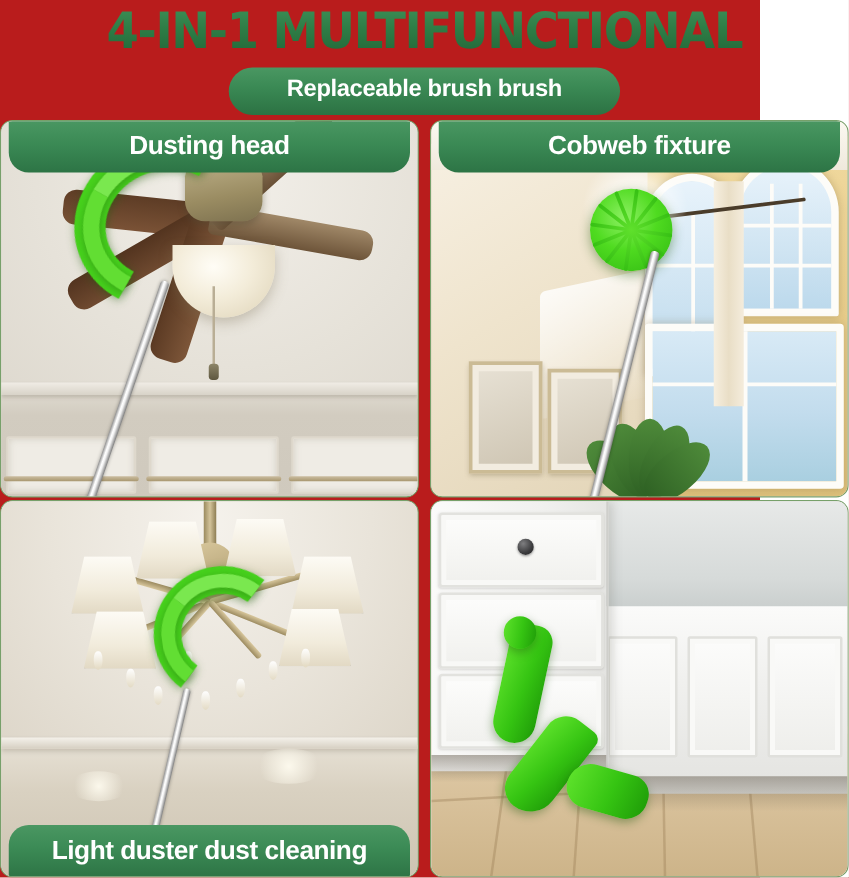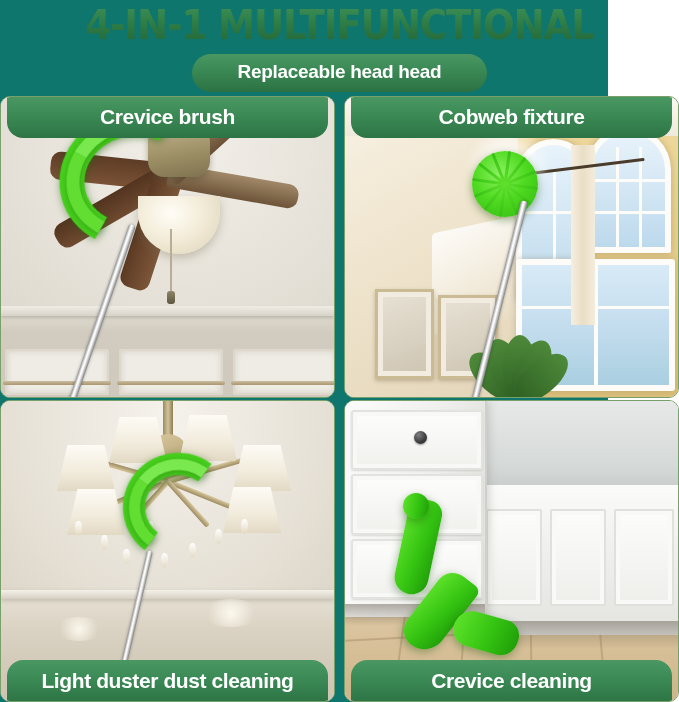--- a/index.html
+++ b/index.html
@@ -11,21 +11,21 @@
     width: 679px;
     height: 702px;
     font-family: "Liberation Sans", sans-serif;
     overflow: hidden;
   }
 
   .infographic {
     position: relative;
     width: 608px;
     height: 702px;
-    background: #0f766e;
+    background: #b91c1c;
   }
 
   
   .header {
     width: 679px;
     padding-top: 2px;
     text-align: center;
   }
   .main-title {
     margin: 0;
@@ -255,21 +255,21 @@
     box-shadow: 0 3px 8px rgba(25,85,10,.4); }
 </style>
 </head>
 <body>
 
 <div class="infographic">
 
   <div class="header">
     <h1 class="main-title">4-IN-1 MULTIFUNCTIONAL</h1>
     <div class="subtitle-wrap">
-      <span class="subtitle-pill">Replaceable head head</span>
+      <span class="subtitle-pill">Replaceable brush brush</span>
     </div>
   </div>
 
   <div class="panel-grid">
 
     <div class="panel">
       <div class="panel-photo">
         <div class="scene-fan">
           <div class="fan-ceiling"></div>
           <div class="fan-wallband"></div>
@@ -295,21 +295,21 @@
           <div class="fan-pull"></div>
 
           <div class="duster-bend" style="left:58px;top:14px;width:148px;height:136px;transform:rotate(-16deg);">
             <div class="arc" style="border-width:25px;"></div>
             <div class="arc inner" style="border-width:13px;margin:7px;"></div>
           </div>
 
           <div class="pole" style="left:128px;top:128px;width:7px;height:210px;transform:rotate(19deg);transform-origin:50% 0;"></div>
         </div>
       </div>
-      <div class="panel-label top">Crevice brush</div>
+      <div class="panel-label top">Dusting head</div>
     </div>
 
     <div class="panel">
       <div class="panel-photo">
         <div class="scene-web">
           <div class="web-windowwall"></div>
           <div class="web-wall-left"></div>
           <div class="web-ceiling"></div>
           <div class="web-sun"></div>
 
@@ -443,17 +443,16 @@
           </div>
 
           <div class="duster-tail" style="left:56px;top:98px;width:34px;height:96px;border-radius:16px 16px 20px 20px;transform:rotate(12deg);"></div>
           <div class="duster-tail" style="left:74px;top:168px;width:40px;height:86px;border-radius:24px 10px 30px 24px;transform:rotate(38deg);"></div>
           <div class="duster-tail" style="left:108px;top:214px;width:66px;height:36px;border-radius:28px 22px 26px 24px;transform:rotate(16deg);"></div>
           <div class="duster-tail" style="left:58px;top:92px;width:26px;height:26px;border-radius:50%;"></div>
 
           <div class="pole" style="left:22px;top:-42px;width:7px;height:160px;transform:rotate(34deg);transform-origin:50% 0;"></div>
         </div>
       </div>
-      <div class="panel-label bottom">Crevice cleaning</div>
     </div>
 
   </div>
 </div>
 
 </body></html>

